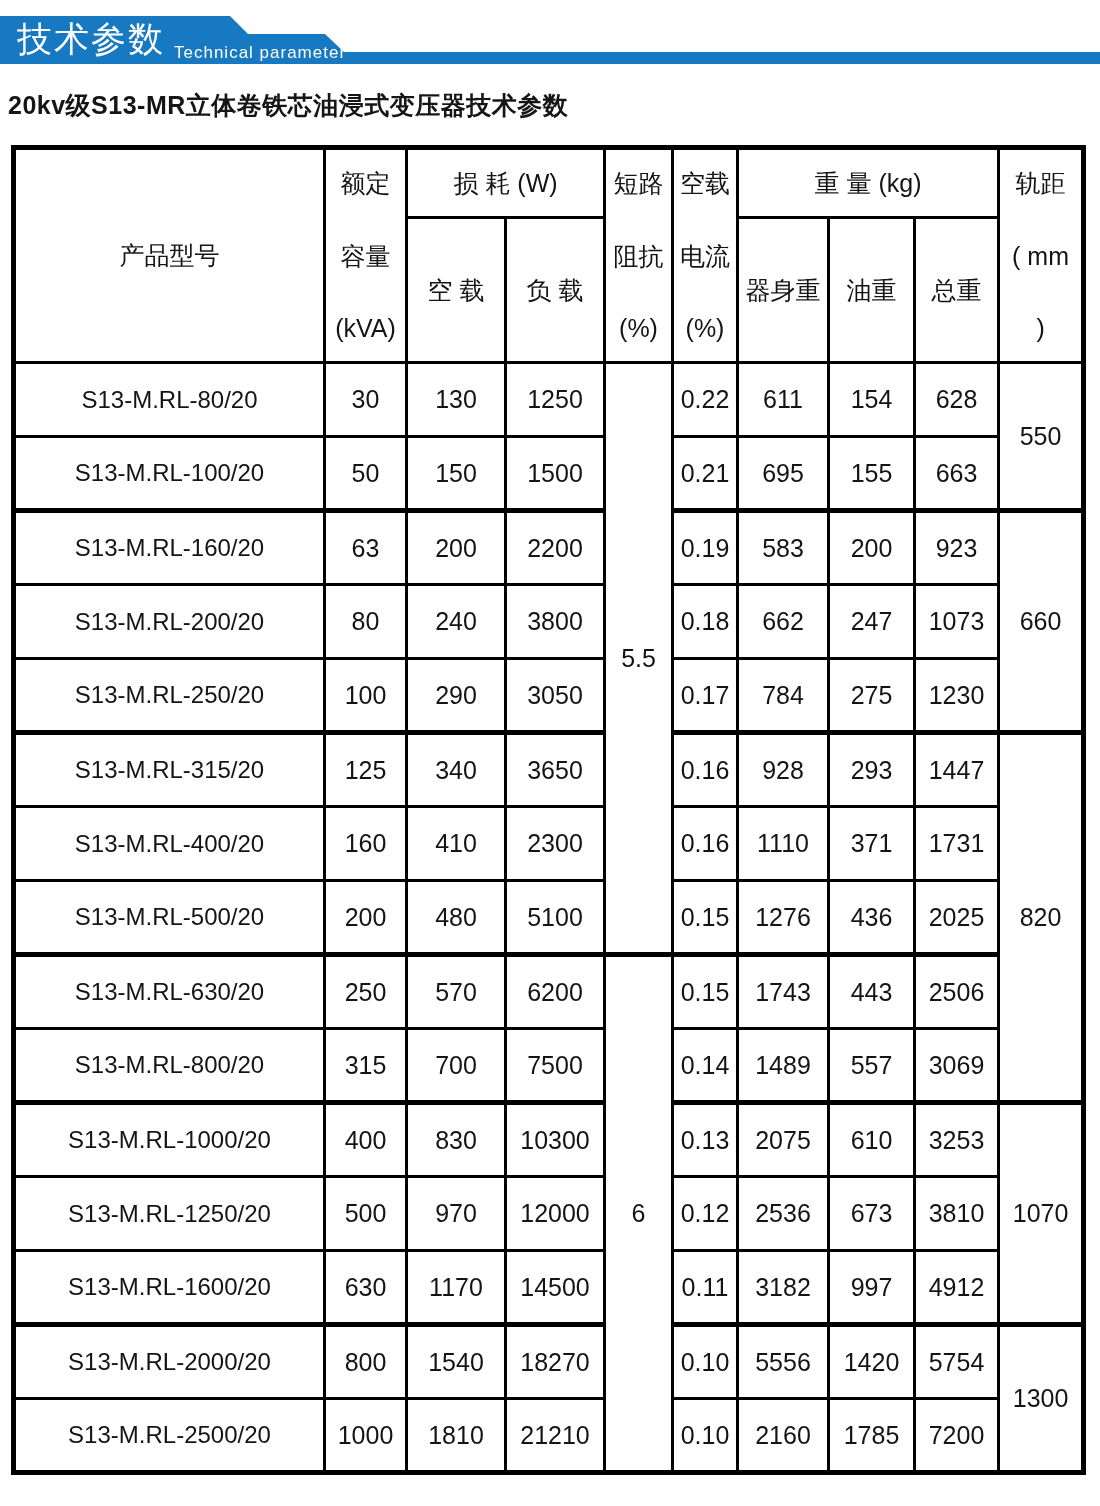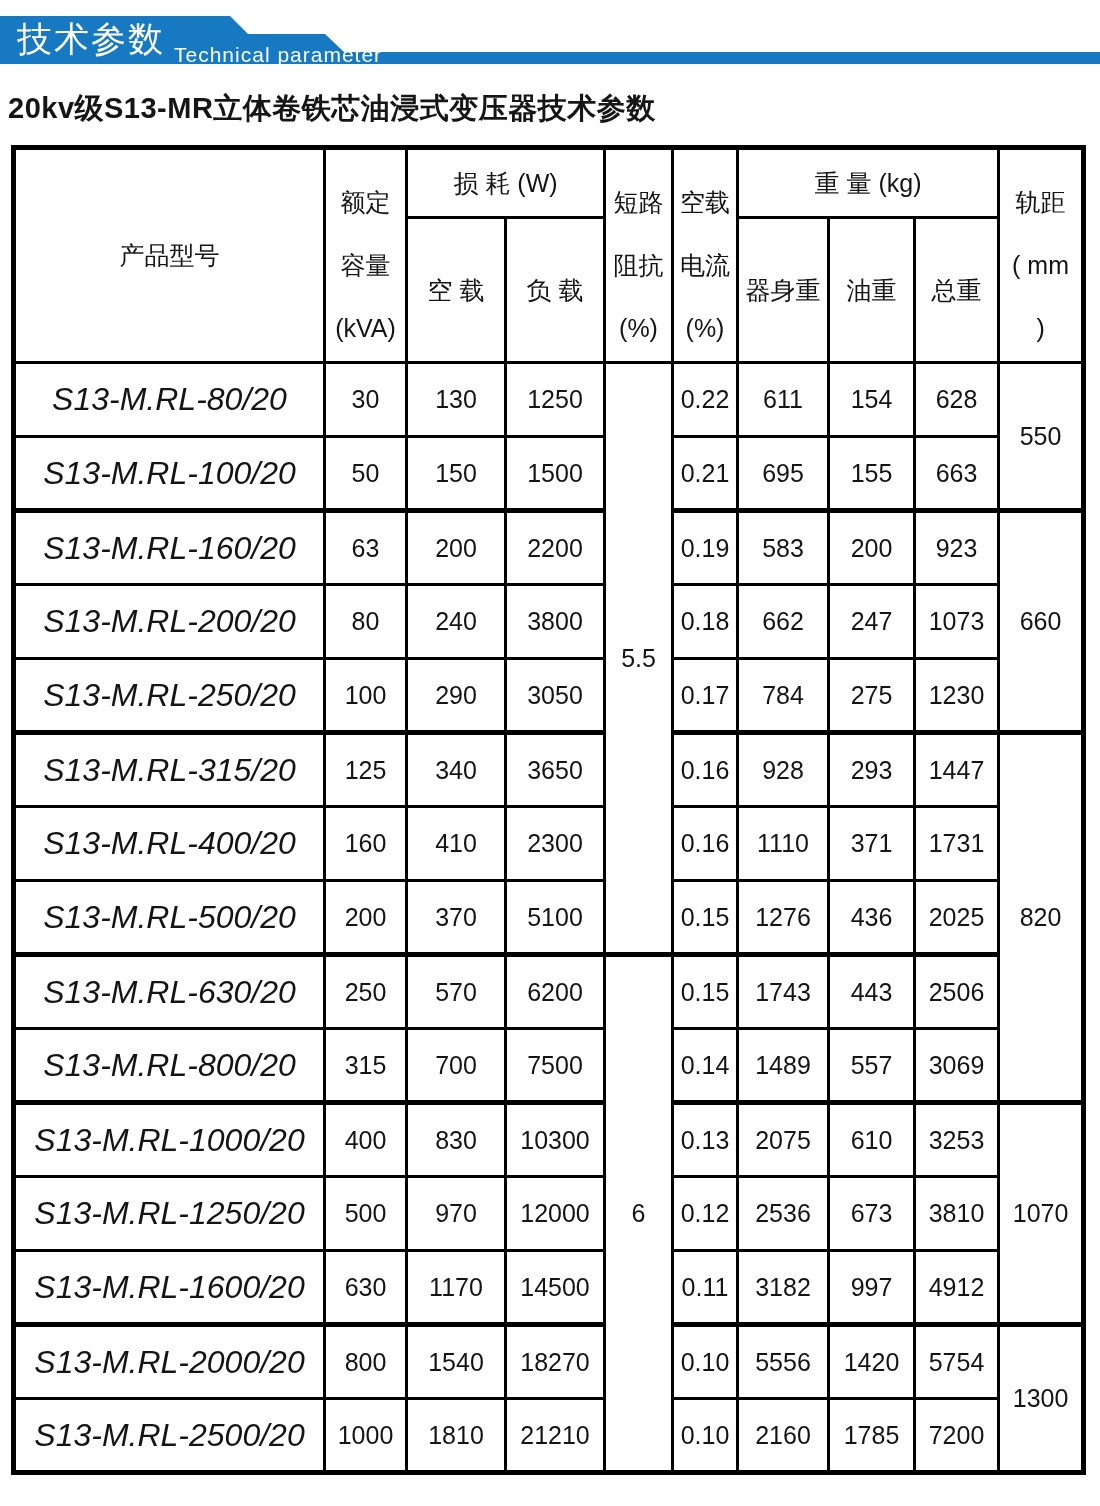--- a/index.html
+++ b/index.html
@@ -17,62 +17,62 @@
     width: 1100px; height: 48px;
     clip-path: polygon(0 0, 230px 0, 248px 18px, 325px 18px, 344px 36px, 100% 36px, 100% 100%, 0 100%);
   }
   .banner-zh {
     position: absolute; left: 17px; top: 2px;
     font-size: 35px; font-weight: normal; color: #fff;
     letter-spacing: 2px; line-height: 1.2;
   }
   .banner-en {
     position: absolute; left: 174px; top: 27px;
-    font-size: 21px; color: #fff; letter-spacing: 1px;
+    font-size: 17px; color: #fff; letter-spacing: 1px;
   }
 
   
   .page-title {
     position: absolute; left: 8px; top: 90px;
-    font-size: 29px; font-weight: 600; letter-spacing: 0.5px;
+    font-size: 25px; font-weight: 600; letter-spacing: 0.5px;
     color: #151515; line-height: 1.25;
   }
 
   
   .spec-table {
     position: absolute; left: 11px; top: 145px;
     width: 1070px;
     border-collapse: collapse; table-layout: fixed;
     border: 5px solid #000;
   }
   .spec-table th, .spec-table td {
     border: 3px solid #000;
     text-align: center; vertical-align: middle;
     font-weight: normal; padding: 0;
     font-size: 25px; color: #141414;
     overflow: hidden;
   }
   thead tr:first-child { height: 70px; }
   thead tr:nth-child(2) { height: 145px; }
   tbody tr { height: 74px; }
-  td.c1 { font-size: 32px; font-style: italic; }
+  td.c1 { font-size: 24px; }
 
   
   .hb { border-bottom-width: 5px; }
   
   tr.grp td { border-top-width: 5px; }
 
   
   .stack {
     height: 175px;
     display: flex; flex-direction: column;
     justify-content: space-between; align-items: center;
     margin: 0 auto;
   }
-  .stack span { line-height: 30px; margin-top: 19px; }
+  .stack span { line-height: 30px; }
 </style>
 </head>
 <body>
 
 <div class="banner" id="banner" style="background: rgb(23, 121, 193);">
   <span class="banner-zh">技术参数</span>
   <span class="banner-en">Technical parameter</span>
 </div>
 
 <div class="page-title">20kv级S13-MR立体卷铁芯油浸式变压器技术参数</div>
@@ -203,21 +203,21 @@
         <td class="c3">410</td>
         <td class="c4">2300</td>
         <td class="c6">0.16</td>
         <td class="c7">1110</td>
         <td class="c8">371</td>
         <td class="c9">1731</td>
       </tr>
       <tr>
         <td class="c1">S13-M.RL-500/20</td>
         <td class="c2">200</td>
-        <td class="c3">370</td>
+        <td class="c3">480</td>
         <td class="c4">5100</td>
         <td class="c6">0.15</td>
         <td class="c7">1276</td>
         <td class="c8">436</td>
         <td class="c9">2025</td>
       </tr>
       <tr class="grp">
         <td class="c1">S13-M.RL-630/20</td>
         <td class="c2">250</td>
         <td class="c3">570</td>

